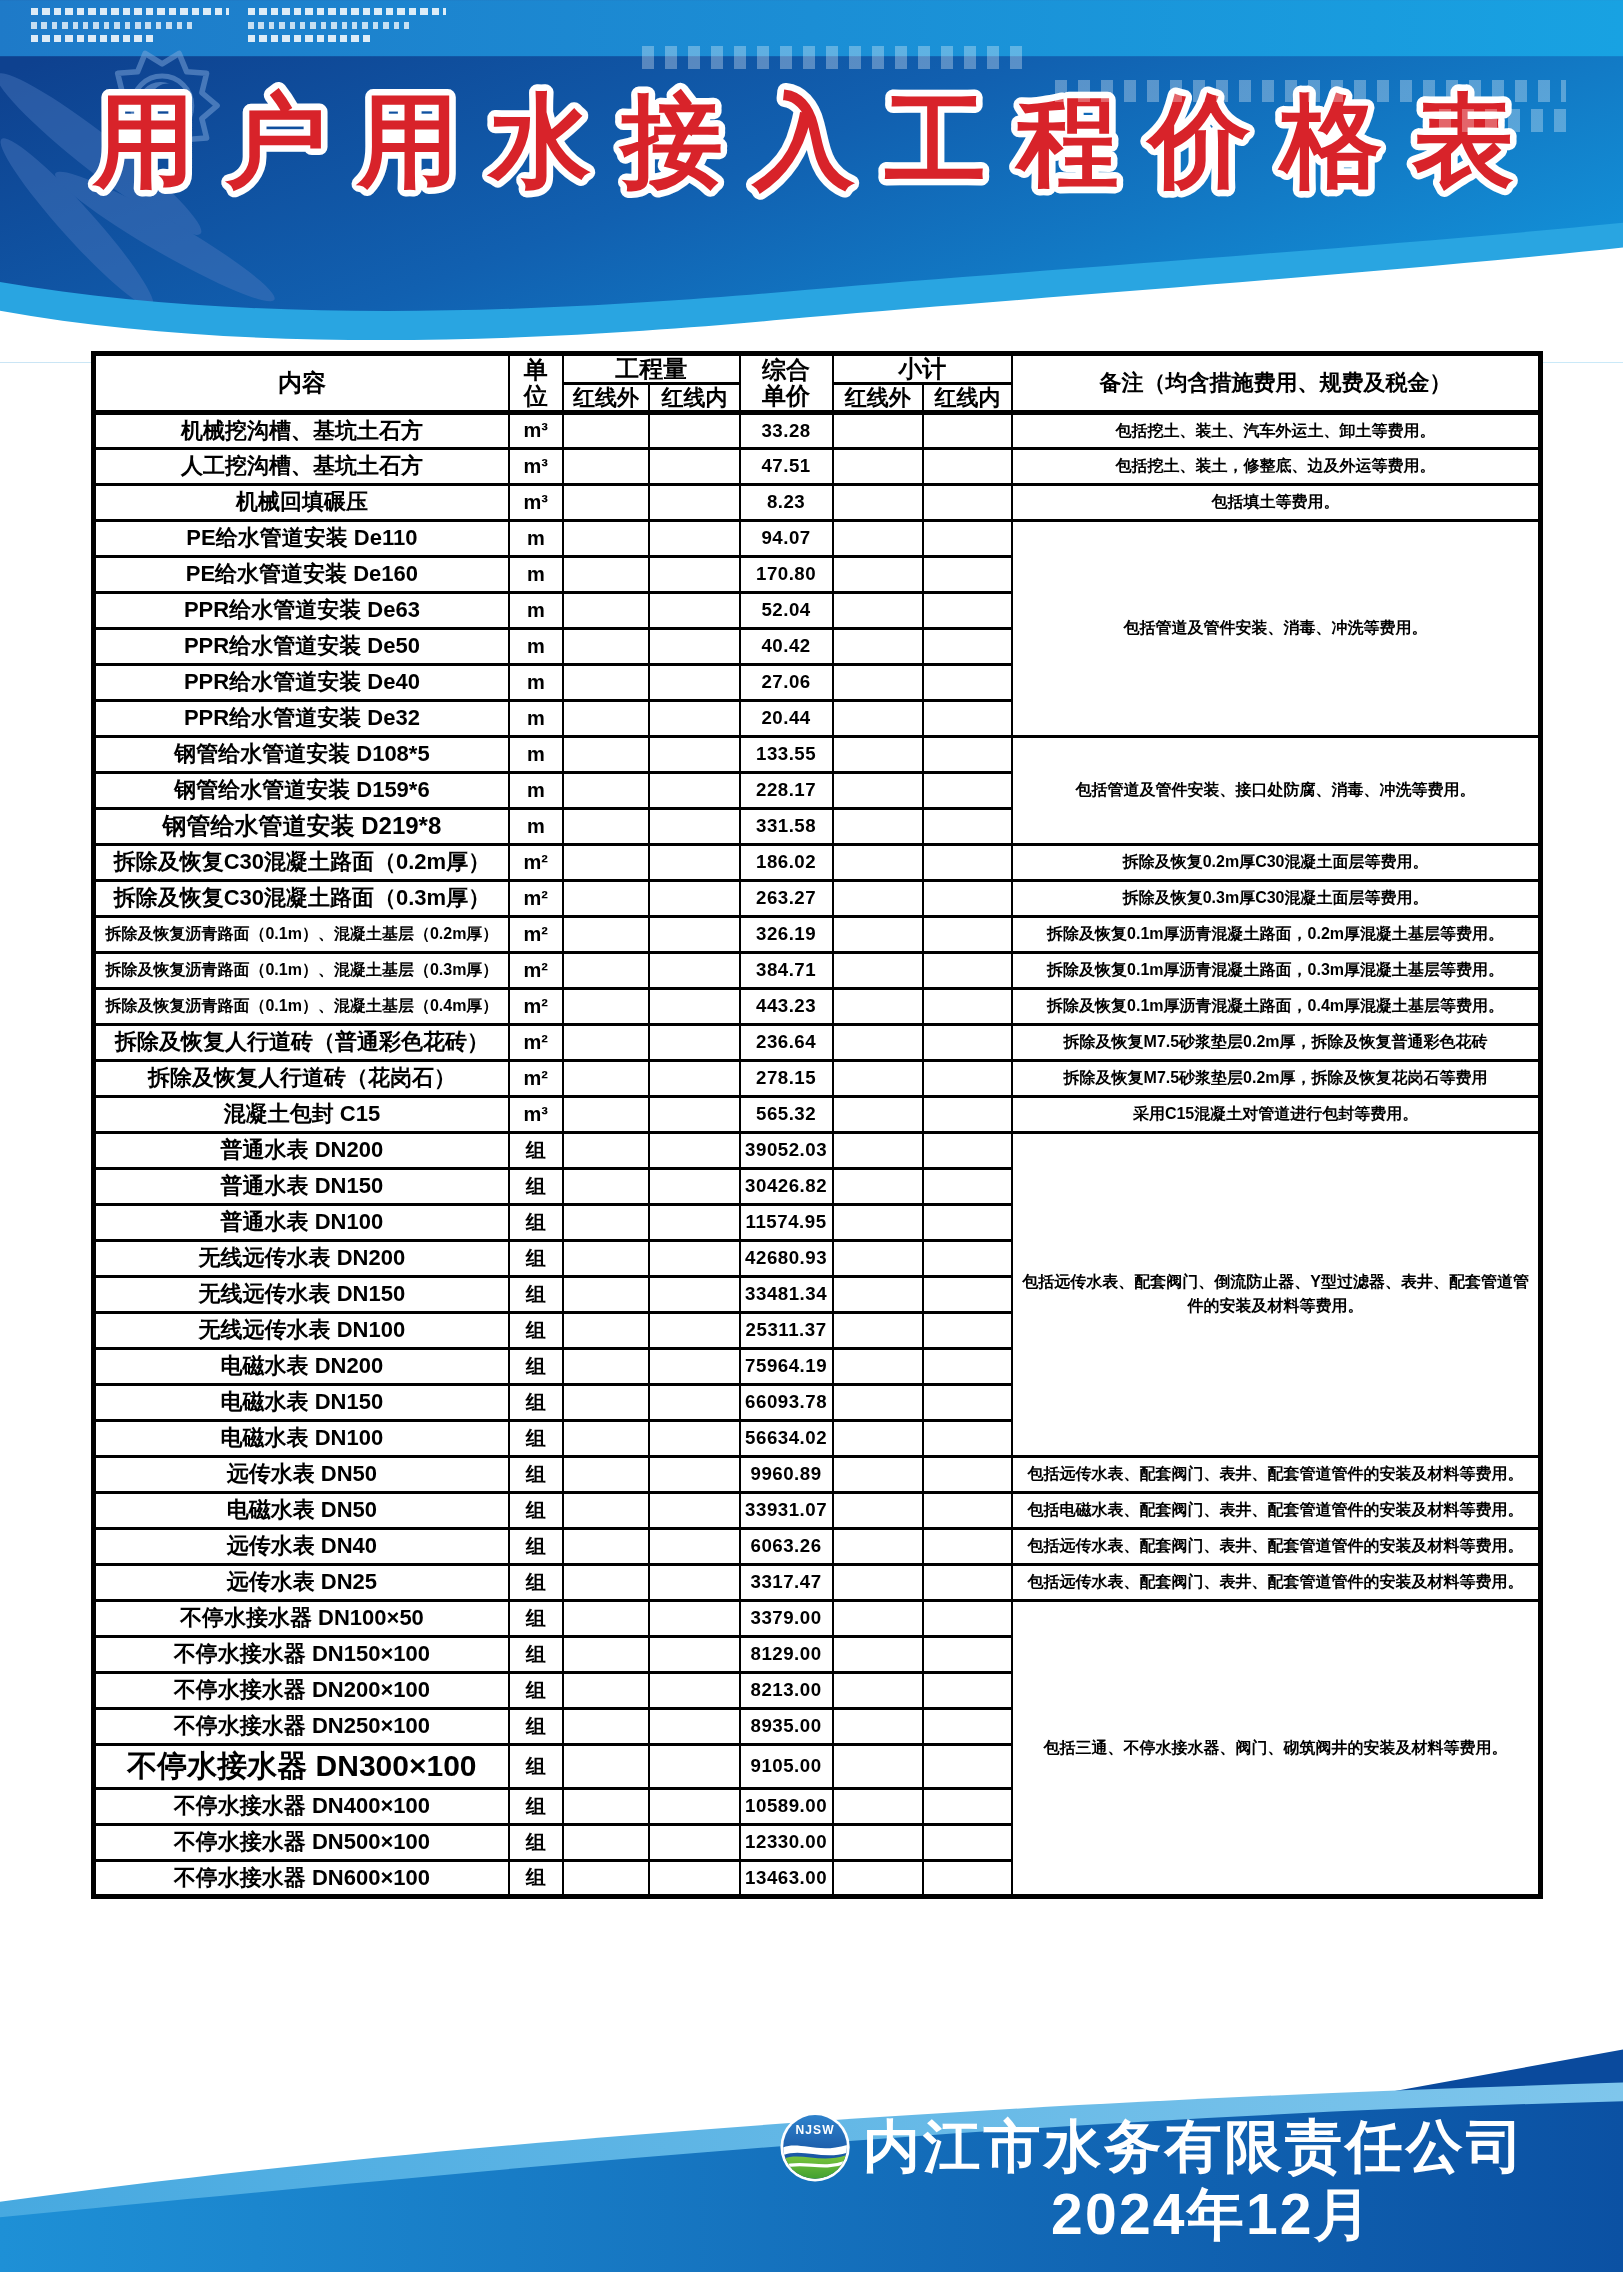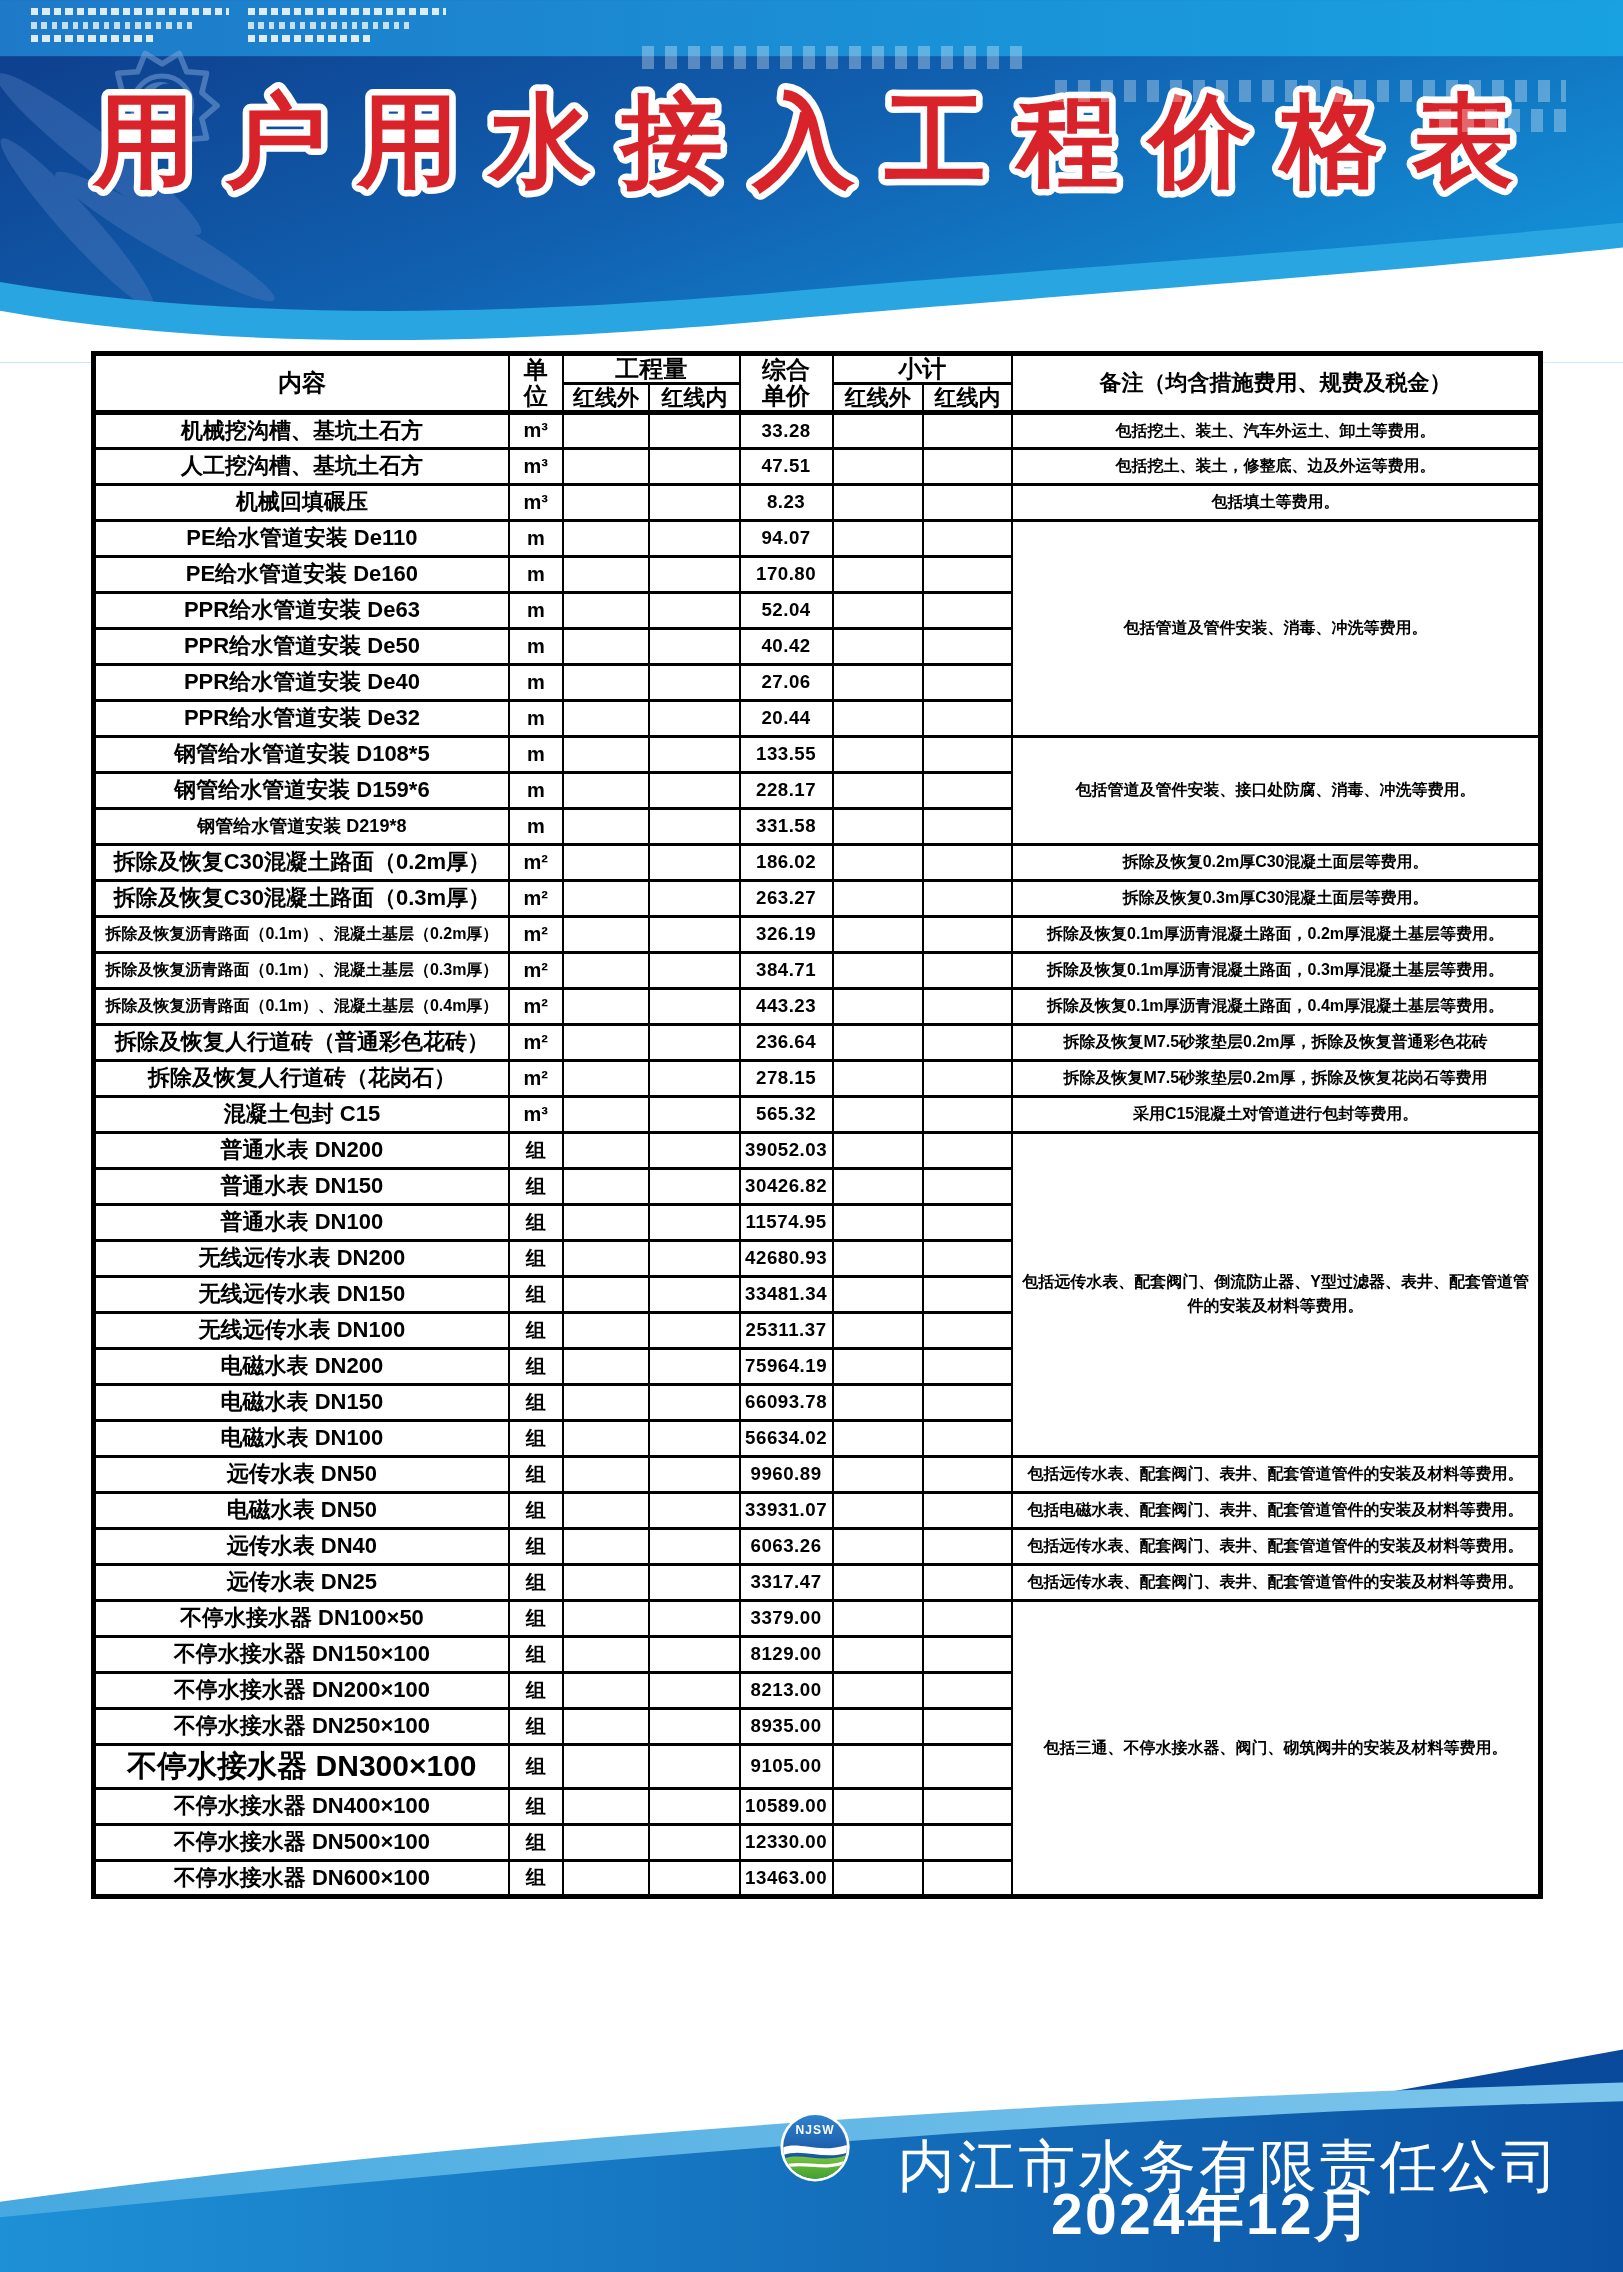--- a/index.html
+++ b/index.html
@@ -39,22 +39,22 @@
   thead th.h-remark{font-size:22px;}
   tbody td{height:36px;font-weight:bold;}
   tbody tr:first-child td{border-top-width:5.5px;}
   td.c-content{font-size:22px;white-space:nowrap;}
   td.c-unit{font-size:20px;}
   td.c-price{font-size:18.7px;font-family:"Liberation Sans",sans-serif;letter-spacing:0.5px;}
   td.c-remark{font-size:16px;font-weight:600;line-height:1.55;padding:0 3.3px;}
 
   
   .footer-svg{position:absolute;left:0;top:1979px;}
-  .footer-company{position:absolute;left:863px;top:2109px;width:698px;text-align:right;
-      font-size:57px;font-weight:400;color:#ffffff;letter-spacing:3.3px;white-space:nowrap;margin-top:20px;}
+  .footer-company{position:absolute;left:863px;top:2109px;width:698px;text-align:left;
+      font-size:57px;font-weight:700;color:#ffffff;letter-spacing:3.3px;white-space:nowrap;}
   .footer-date{position:absolute;left:863px;top:2177px;width:698px;text-align:center;
       font-size:57px;font-weight:900;color:#ffffff;letter-spacing:2.2px;white-space:nowrap;}
 </style>
 </head>
 <body>
 
 <div class="page">
 
   <div class="hero">
     <svg width="1623" height="363" viewBox="0 0 2953 660">
@@ -232,21 +232,21 @@
           <tr>
             <td class="c-content" style="font-size: 22px;">钢管给水管道安装 D159*6</td>
             <td class="c-unit">m</td>
             <td class="c-q"></td>
             <td class="c-q"></td>
             <td class="c-price">228.17</td>
             <td class="c-s"></td>
             <td class="c-s"></td>
           </tr>
           <tr>
-            <td class="c-content" style="font-size: 18px;">钢管给水管道安装 D219*8</td>
+            <td class="c-content" style="font-size: 24px;">钢管给水管道安装 D219*8</td>
             <td class="c-unit">m</td>
             <td class="c-q"></td>
             <td class="c-q"></td>
             <td class="c-price">331.58</td>
             <td class="c-s"></td>
             <td class="c-s"></td>
           </tr>
           <tr>
             <td class="c-content" style="font-size: 22px;">拆除及恢复C30混凝土路面（0.2m厚）</td>
             <td class="c-unit">m²</td>

